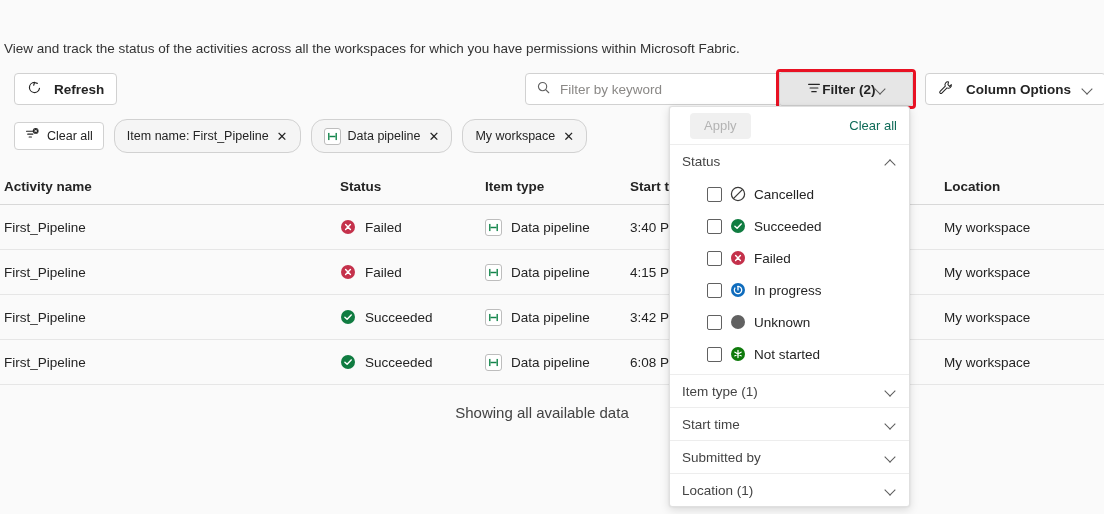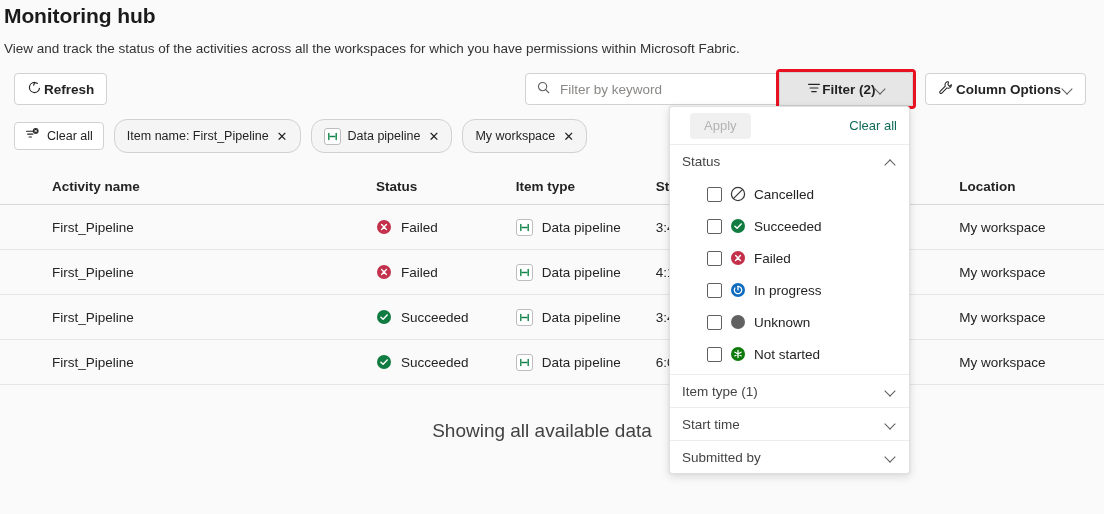--- a/index.html
+++ b/index.html
@@ -43,21 +43,21 @@
     position: absolute;
     left: 0;
     top: 68px;
     width: 1104px;
     height: 42px;
   }
 
   .btn {
     display: inline-flex;
     align-items: center;
-    gap: 2px;
+    gap: 12px;
     height: 32px;
     padding: 10px 12px;
     background: #ffffff;
     border: 1px solid #d1d1d1;
     border-radius: 4px;
     font-size: 13.5px;
     font-weight: 600;
     color: #242424;
     cursor: pointer;
     white-space: nowrap;
@@ -198,37 +198,36 @@
     height: 45px;
     border-bottom: 1px solid #e6e6e6;
     font-size: 13.5px;
     color: #242424;
   }
   .thead {
     height: 37px;
     font-weight: 600;
     border-bottom: 1px solid #d8d8d8;
   }
-  .c-activity { width: 340px; padding-left: 4px; margin-left: 48px; }
+  .c-activity { width: 340px; padding-left: 4px; }
   .c-status   { width: 145px; }
   .c-itemtype { width: 145px; }
   .c-start    { width: 290px; }
   .c-location { width: 174px; padding-left: 24px; }
 
   .cellflex { display: flex; align-items: center; gap: 9px; }
 
   .footnote {
     position: absolute;
     left: 0;
     top: 404px;
     width: 1104px;
     text-align: center;
-    font-size: 19px;
+    font-size: 15px;
     color: #424242;
-    margin-top: 16px;
   }
   .footnote span { position: relative; left: -10px; }
 
   
   .sicon { width: 16px; height: 16px; flex: 0 0 16px; display: block; }
 
   
   .itype-icon {
     width: 17px; height: 17px; flex: 0 0 17px;
     border: 1px solid #bdbdbd;
@@ -306,21 +305,20 @@
     border-radius: 2px;
     background: #ffffff;
   }
   #status-options { padding-bottom: 4px; margin-left: 25px; }
 </style>
 </head>
 <body>
 
 <div id="app">
 
-  <div class="page-title">Monitoring hub</div>
   <div class="page-subtitle">View and track the status of the activities across all the workspaces for which you have permissions within Microsoft Fabric.</div>
 
   <div class="commandbar">
 
     <div class="btn" id="refresh-button">
       <span>
         <svg width="15" height="15" viewBox="0 0 16 16" fill="none">
           <path d="M8 2.6A5.4 5.4 0 1 0 13.3 9" stroke="#242424" stroke-width="1.25" stroke-linecap="round"></path>
           <path d="M8.1 2.6 L11.2 2.6 M8.1 2.6 L8.1 5.7" stroke="#242424" stroke-width="1.25" stroke-linecap="round" transform="rotate(18 8.1 2.6)"></path>
         </svg>
@@ -581,15 +579,19 @@
     <div class="sect-header">
       <span>Start time</span>
       <span class="chev"></span>
     </div>
 
     <div class="sect-header">
       <span>Submitted by</span>
       <span class="chev"></span>
     </div>
 
+    <div class="sect-header">
+      <span>Location (1)</span>
+      <span class="chev"></span>
+    </div>
   </div>
 
 </div>
 
 </body></html>

